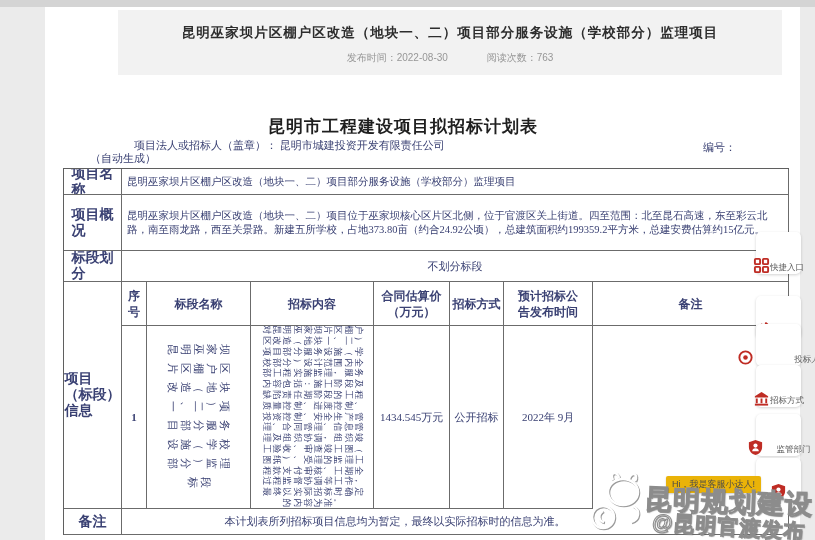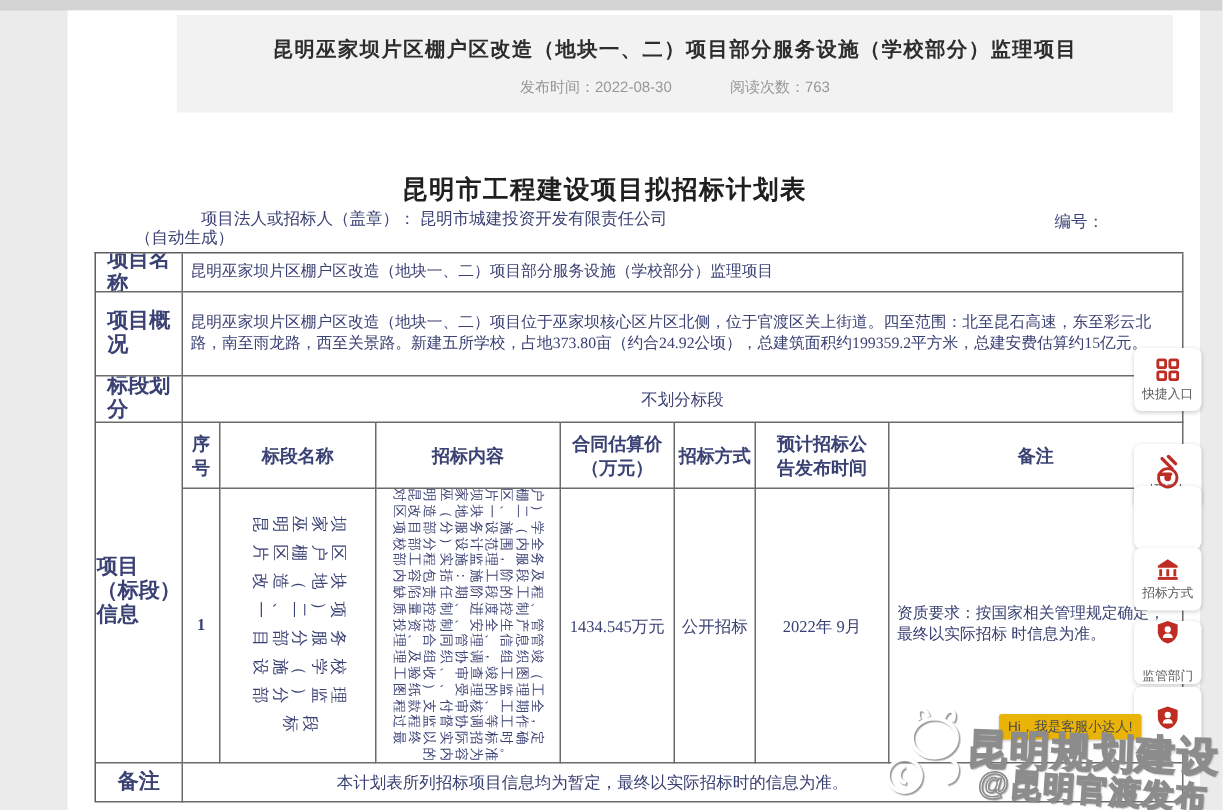--- a/index.html
+++ b/index.html
@@ -22,21 +22,21 @@
   .cell{position:absolute;box-sizing:border-box;border-right:1px solid #6b6b6b;border-bottom:1px solid #6b6b6b;display:flex;align-items:center;justify-content:center;overflow:hidden;}
   .lab{font-weight:bold;font-size:14px;white-space:pre-line;text-align:left;line-height:16px;}
   .hdr{font-weight:bold;font-size:12px;white-space:pre-line;text-align:center;line-height:16px;}
   .val{font-size:10.5px;justify-content:flex-start;padding:2px 5px;line-height:14px;}
   .cen{font-size:11px;}
   .rotwrap{display:block;text-align:center;}
   .rc{display:inline-block;transform:rotate(90deg);}
   .rot-name{width:70px;font-size:11px;line-height:19px;letter-spacing:2px;}
   .rot-content{width:106px;font-size:9px;line-height:10.8px;letter-spacing:1.2px;}
   
-  .sidebtn{position:absolute;left:756px;width:45px;height:42px;background:#ffffff;border-radius:5px;box-shadow:0 1px 3px rgba(0,0,0,0.18);display:flex;flex-direction:column;align-items:center;justify-content:center;cursor:pointer;}
+  .sidebtn{position:absolute;left:756px;width:45px;height:42px;background:#ffffff;border-radius:5px;box-shadow:0 1px 3px rgba(0,0,0,0.18);display:flex;flex-direction:row;align-items:flex-end;justify-content:center;cursor:pointer;}
   .sidebtn .lbl{font-size:8.5px;color:#5a5a5a;margin-top:2px;white-space:nowrap;}
   .sidebtn svg{display:block;}
   
   #cs-tip{position:absolute;left:666px;top:476px;background:#eab308;border-radius:2px;padding:2px 6px;font-size:9px;color:#4a4a4a;box-shadow:0 1px 2px rgba(0,0,0,0.2);white-space:nowrap;}
   
   .wm{position:absolute;color:#ffffff;font-weight:bold;-webkit-text-stroke:1.1px #8c8c8c;text-shadow:1px 1px 1px rgba(90,90,90,0.55);white-space:nowrap;font-family:"Liberation Sans","DejaVu Sans",sans-serif;}
   #wm1{left:645px;top:484px;font-size:27px;transform:rotate(2deg);letter-spacing:1px;}
   #wm2{left:652px;top:513px;font-size:21px;transform:rotate(4deg);letter-spacing:1px;}
   #mascot{position:absolute;left:583px;top:470px;}
 </style>
@@ -93,21 +93,20 @@
       <div class="cell cen" style="left:58px;top:157px;width:25px;height:183px;font-weight:bold;">1</div>
       <div class="cell" style="left:83px;top:157px;width:104px;height:183px;">
         <div class="rotwrap rot-name"><span class="rc">昆</span><span class="rc">明</span><span class="rc">巫</span><span class="rc">家</span><span class="rc">坝</span><span class="rc">片</span><span class="rc">区</span><span class="rc">棚</span><span class="rc">户</span><span class="rc">区</span><span class="rc">改</span><span class="rc">造</span><span class="rc">（</span><span class="rc">地</span><span class="rc">块</span><span class="rc">一</span><span class="rc">、</span><span class="rc">二</span><span class="rc">）</span><span class="rc">项</span><span class="rc">目</span><span class="rc">部</span><span class="rc">分</span><span class="rc">服</span><span class="rc">务</span><span class="rc">设</span><span class="rc">施</span><span class="rc">（</span><span class="rc">学</span><span class="rc">校</span><span class="rc">部</span><span class="rc">分</span><span class="rc">）</span><span class="rc">监</span><span class="rc">理</span><span class="rc">标</span><span class="rc">段</span></div>
       </div>
       <div class="cell" style="left:187px;top:157px;width:123px;height:183px;">
         <div class="rotwrap rot-content"><span class="rc">对</span><span class="rc">昆</span><span class="rc">明</span><span class="rc">巫</span><span class="rc">家</span><span class="rc">坝</span><span class="rc">片</span><span class="rc">区</span><span class="rc">棚</span><span class="rc">户</span><span class="rc">区</span><span class="rc">改</span><span class="rc">造</span><span class="rc">（</span><span class="rc">地</span><span class="rc">块</span><span class="rc">一</span><span class="rc">、</span><span class="rc">二</span><span class="rc">）</span><span class="rc">项</span><span class="rc">目</span><span class="rc">部</span><span class="rc">分</span><span class="rc">服</span><span class="rc">务</span><span class="rc">设</span><span class="rc">施</span><span class="rc">（</span><span class="rc">学</span><span class="rc">校</span><span class="rc">部</span><span class="rc">分</span><span class="rc">）</span><span class="rc">设</span><span class="rc">计</span><span class="rc">范</span><span class="rc">围</span><span class="rc">内</span><span class="rc">全</span><span class="rc">部</span><span class="rc">工</span><span class="rc">程</span><span class="rc">实</span><span class="rc">施</span><span class="rc">监</span><span class="rc">理</span><span class="rc">，</span><span class="rc">服</span><span class="rc">务</span><span class="rc">内</span><span class="rc">容</span><span class="rc">包</span><span class="rc">括</span><span class="rc">：</span><span class="rc">施</span><span class="rc">工</span><span class="rc">阶</span><span class="rc">段</span><span class="rc">及</span><span class="rc">缺</span><span class="rc">陷</span><span class="rc">责</span><span class="rc">任</span><span class="rc">期</span><span class="rc">阶</span><span class="rc">段</span><span class="rc">的</span><span class="rc">工</span><span class="rc">程</span><span class="rc">质</span><span class="rc">量</span><span class="rc">控</span><span class="rc">制</span><span class="rc">、</span><span class="rc">进</span><span class="rc">度</span><span class="rc">控</span><span class="rc">制</span><span class="rc">、</span><span class="rc">投</span><span class="rc">资</span><span class="rc">控</span><span class="rc">制</span><span class="rc">、</span><span class="rc">安</span><span class="rc">全</span><span class="rc">生</span><span class="rc">产</span><span class="rc">管</span><span class="rc">理</span><span class="rc">、</span><span class="rc">合</span><span class="rc">同</span><span class="rc">管</span><span class="rc">理</span><span class="rc">、</span><span class="rc">信</span><span class="rc">息</span><span class="rc">管</span><span class="rc">理</span><span class="rc">及</span><span class="rc">组</span><span class="rc">织</span><span class="rc">协</span><span class="rc">调</span><span class="rc">，</span><span class="rc">组</span><span class="rc">织</span><span class="rc">竣</span><span class="rc">工</span><span class="rc">验</span><span class="rc">收</span><span class="rc">、</span><span class="rc">审</span><span class="rc">查</span><span class="rc">竣</span><span class="rc">工</span><span class="rc">图</span><span class="rc">（</span><span class="rc">图</span><span class="rc">纸</span><span class="rc">）</span><span class="rc">、</span><span class="rc">受</span><span class="rc">理</span><span class="rc">的</span><span class="rc">监</span><span class="rc">理</span><span class="rc">工</span><span class="rc">程</span><span class="rc">款</span><span class="rc">支</span><span class="rc">付</span><span class="rc">审</span><span class="rc">核</span><span class="rc">、</span><span class="rc">工</span><span class="rc">期</span><span class="rc">全</span><span class="rc">过</span><span class="rc">程</span><span class="rc">监</span><span class="rc">督</span><span class="rc">协</span><span class="rc">调</span><span class="rc">等</span><span class="rc">工</span><span class="rc">作</span><span class="rc">，</span><span class="rc">最</span><span class="rc">终</span><span class="rc">以</span><span class="rc">实</span><span class="rc">际</span><span class="rc">招</span><span class="rc">标</span><span class="rc">时</span><span class="rc">确</span><span class="rc">定</span><span class="rc">的</span><span class="rc">内</span><span class="rc">容</span><span class="rc">为</span><span class="rc">准</span><span class="rc">。</span></div>
       </div>
       <div class="cell cen" style="left:310px;top:157px;width:76px;height:183px;">1434.545万元</div>
       <div class="cell cen" style="left:386px;top:157px;width:54px;height:183px;">公开招标</div>
       <div class="cell cen" style="left:440px;top:157px;width:89px;height:183px;">2022年 9月</div>
-      <div class="cell val" style="left:529px;top:157px;width:196px;height:183px;align-items:center;">资质要求：按国家相关管理规定确定，最终以实际招标 时信息为准。</div>
 
       <div class="cell lab" style="left:0;top:340px;width:58px;height:26px;">备注</div>
       <div class="cell cen" style="left:58px;top:340px;width:667px;height:26px;padding-right:120px;box-sizing:border-box;">本计划表所列招标项目信息均为暂定，最终以实际招标时的信息为准。</div>
     </div>
   </div>
 
   <div class="sidebtn" style="top:232px;">
     <span>
       <svg width="17" height="17" viewBox="0 0 18 18">
           <g fill="none" stroke="#bf2c24" stroke-width="2">

